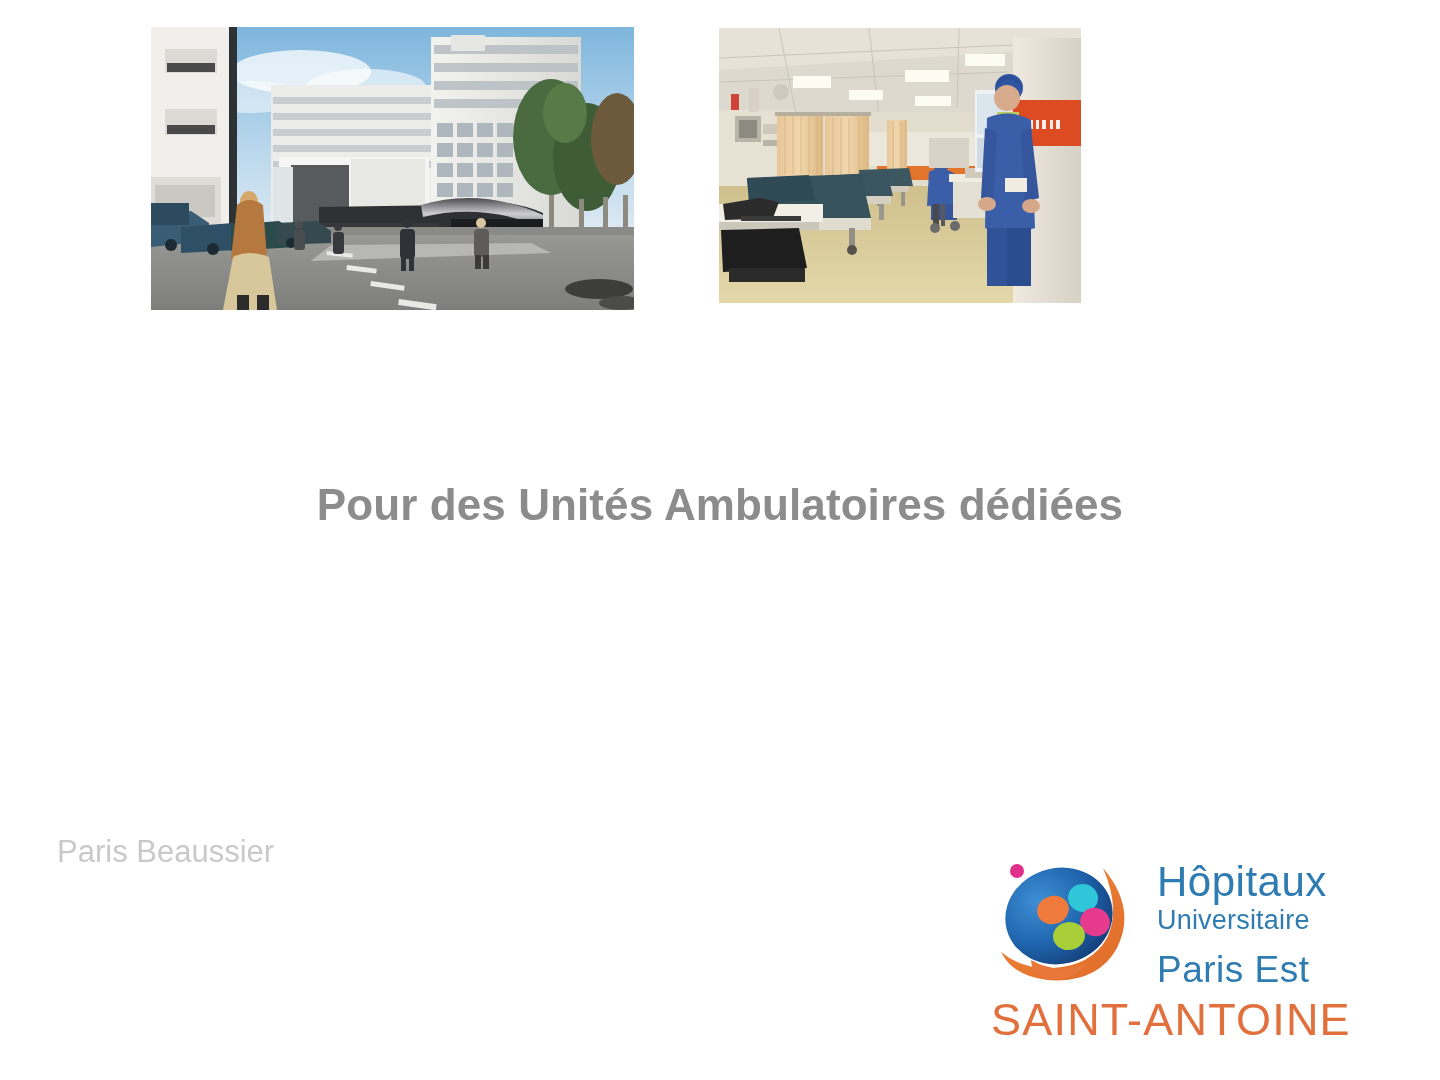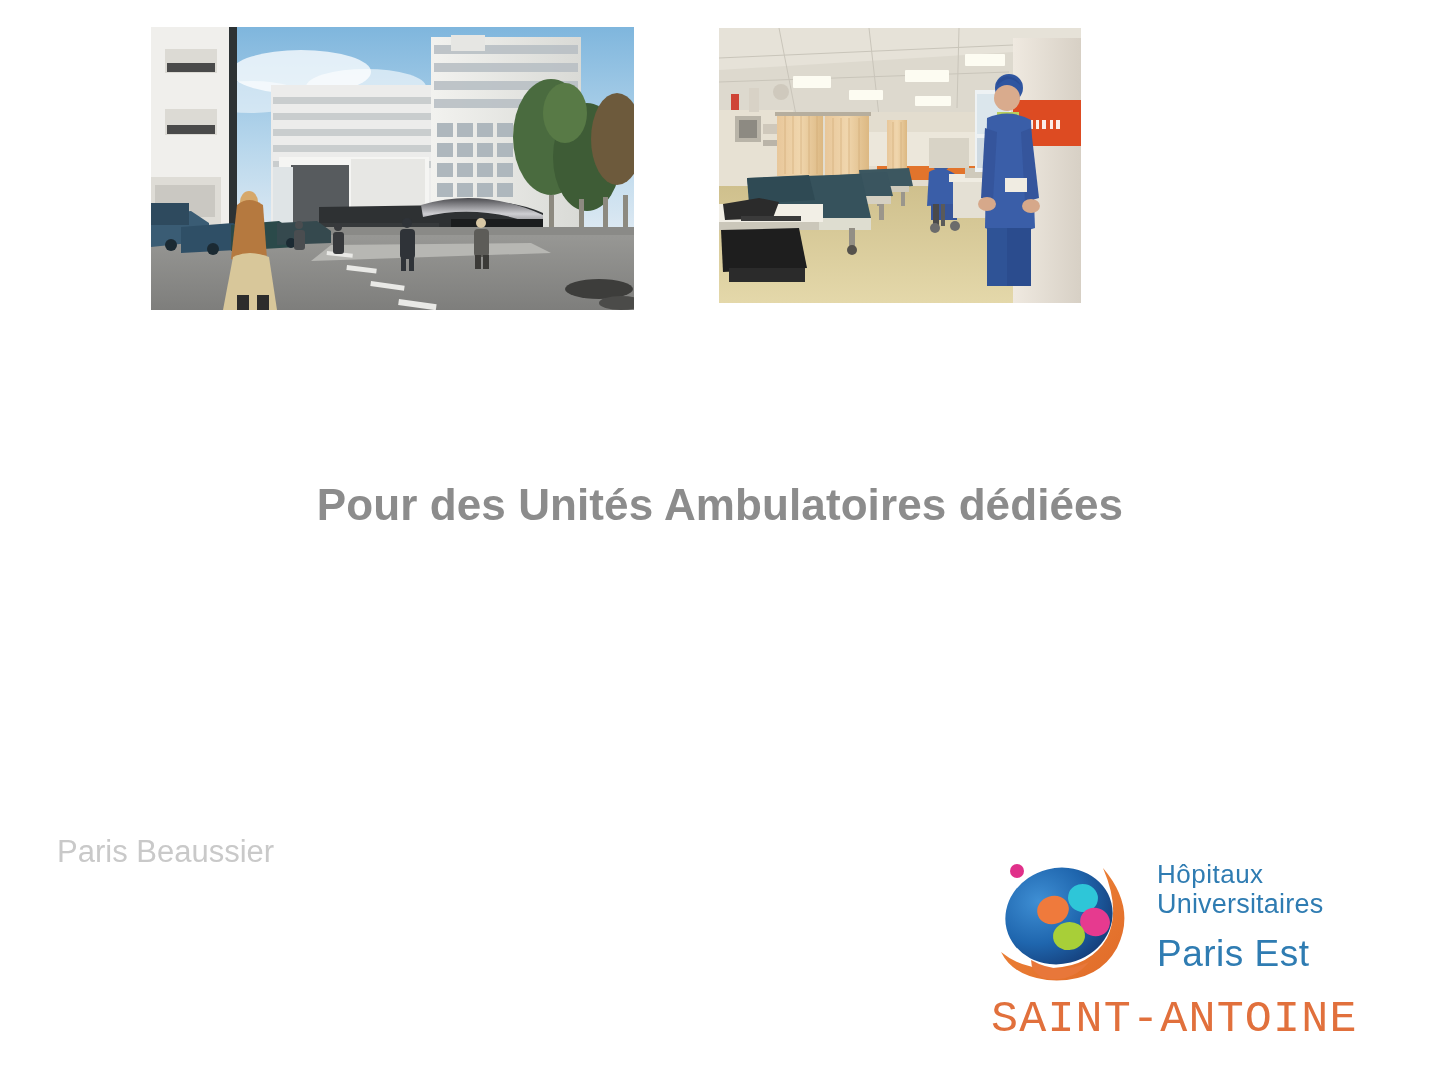--- a/index.html
+++ b/index.html
@@ -85,32 +85,31 @@
     height: 140px;
   }
   .logo-mark svg { display: block; width: 100%; height: 100%; }
   .logo-words {
     position: absolute;
     left: 172px;
     top: 9px;
     color: #2f7cb2;
     line-height: 1;
   }
-  .lw1 { font-size: 26px; letter-spacing: 0.5px; }
+  .lw1 { font-size: 42px; letter-spacing: 0.5px; }
   .lw2 { font-size: 27px; letter-spacing: 0.2px; margin-top: 4px; }
   .lw3 { font-size: 37px; letter-spacing: 0.5px; margin-top: 17px; }
   .logo-saint {
     position: absolute;
     left: 6px;
     top: 142px;
     font-size: 45px;
     letter-spacing: 1.2px;
     color: #e1703c;
     white-space: nowrap;
-    font-family: Liberation Mono, monospace;
   }
 </style>
 </head>
 <body>
 
 <div class="slide">
 
   <div class="photo" id="photo-building">
     <svg viewBox="0 0 483 283" preserveAspectRatio="none">
       <defs>
@@ -468,20 +467,20 @@
         <ellipse cx="84" cy="84" rx="16" ry="14" transform="rotate(-8 84 84)" fill="#a8cf38"></ellipse>
 
         <path d="M118 16 Q152 56 132 96 Q112 132 62 128 Q28 124 16 100 Q38 118 68 116 Q106 114 122 86 Q136 58 118 16 Z" fill="url(#swooshG)"></path>
 
         <path d="M46 108 Q74 124 104 110 Q86 132 58 126 Q46 120 46 108 Z" fill="#e8773a"></path>
       </svg>
     </div>
 
     <div class="logo-words">
       <div class="lw1">Hôpitaux</div>
-      <div class="lw2">Universitaires</div>
+      <div class="lw2">Universitaire</div>
       <div class="lw3">Paris Est</div>
     </div>
 
     <div class="logo-saint">SAINT-ANTOINE</div>
   </div>
 
 </div>
 
 </body></html>

